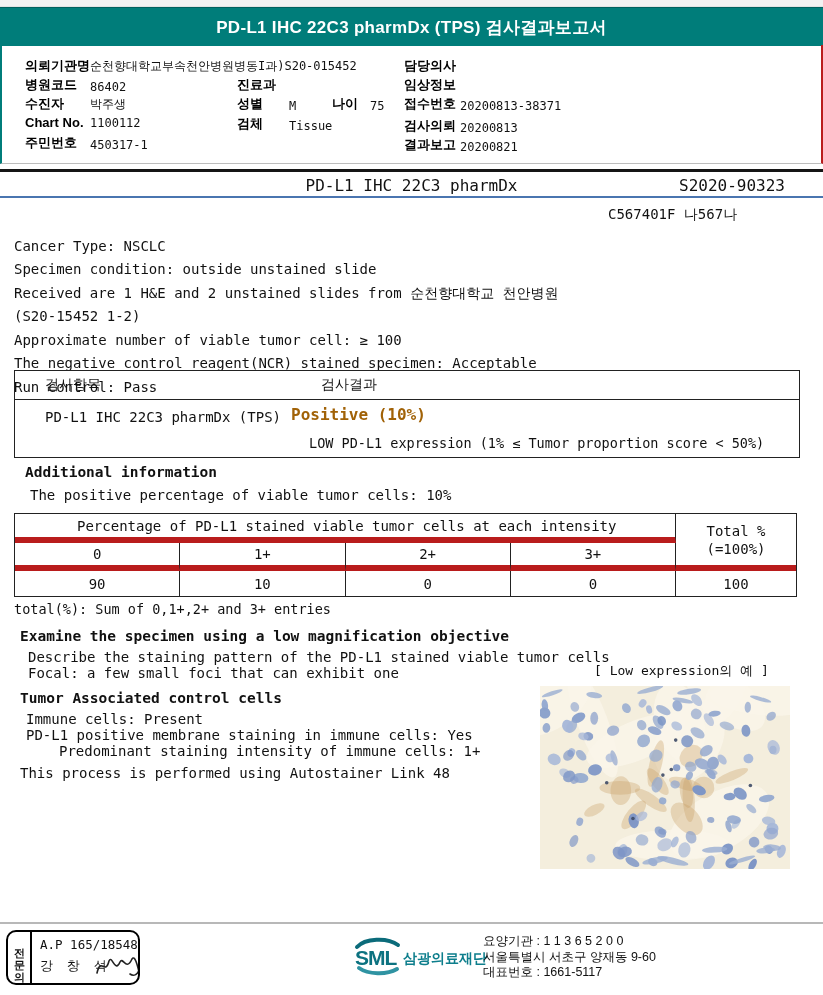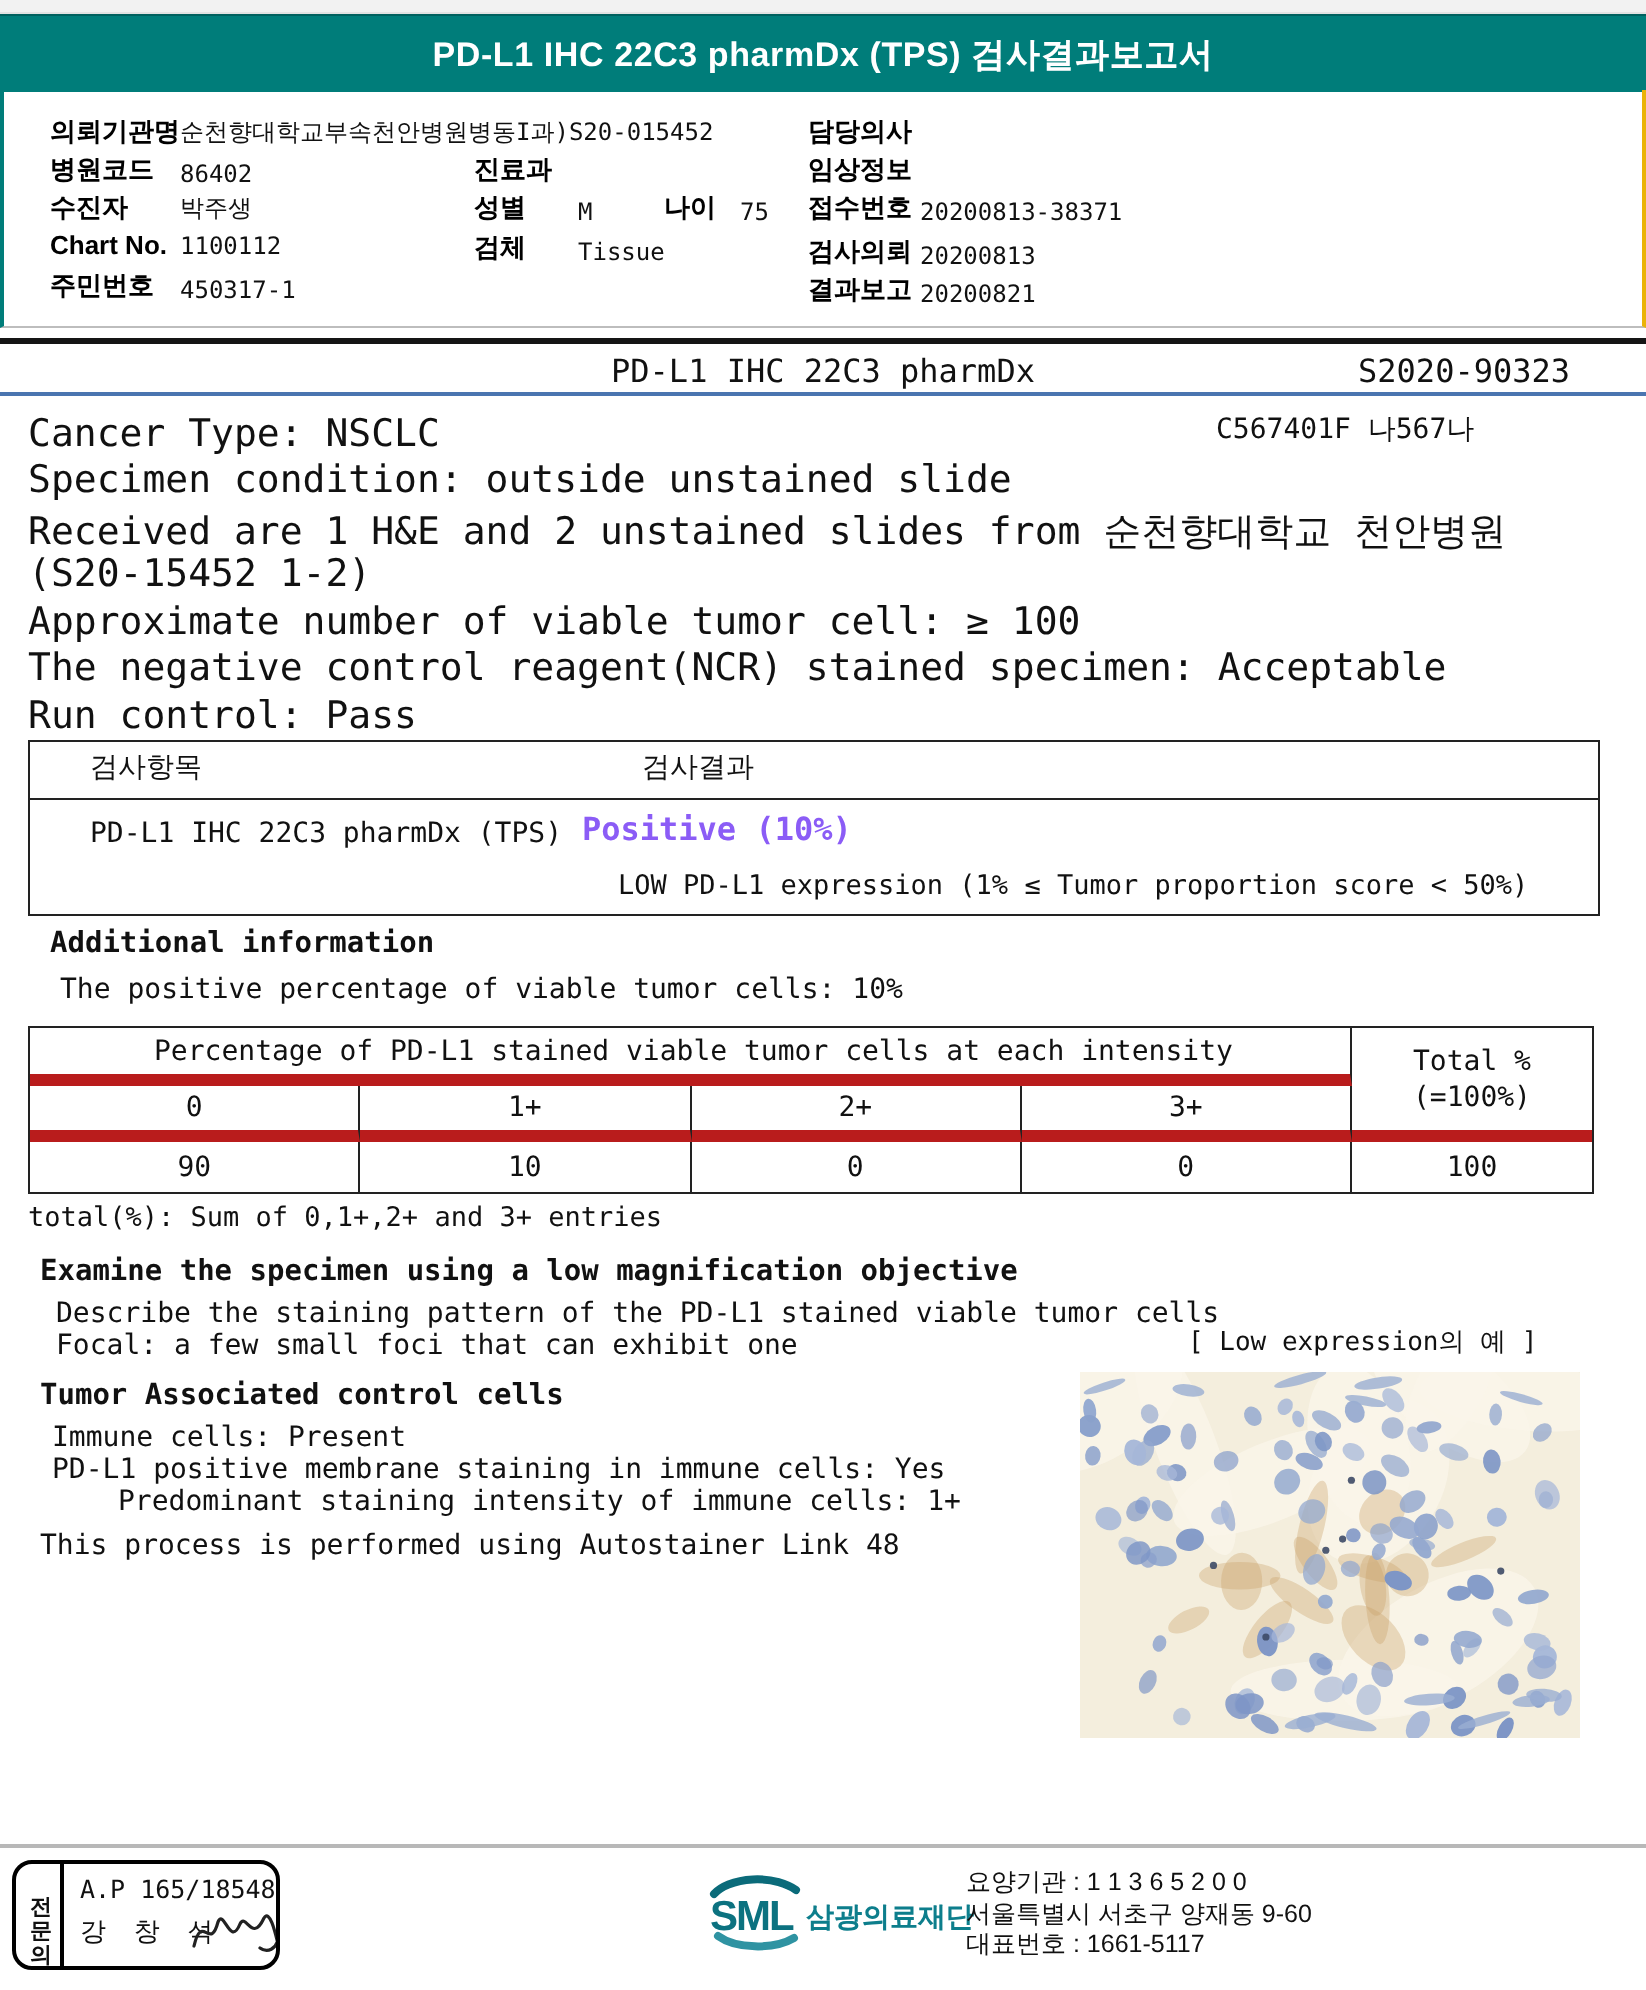--- a/index.html
+++ b/index.html
@@ -10,41 +10,41 @@
   }
   
   .top-strip { position:absolute; top:0; left:0; right:0; height:6px; background:#f2f2f2; border-bottom:1px solid #e3e3e3; }
   .banner {
     position:absolute; top:7px; left:0; right:0; height:38px; background:#007d7a;
     display:flex; align-items:center; justify-content:center; border-top:1px solid #00615f;
   }
   .banner-title { color:#ffffff; font:bold 17px "Liberation Sans", sans-serif; letter-spacing:.3px; }
   .info-box {
     position:absolute; top:45px; left:0; right:0; height:118px;
-    border-left:2px solid #007d7a; border-right:2px solid #eab308; border-bottom:1px solid #bdbdbd;text-decoration:underline;
+    border-left:2px solid #007d7a; border-right:2px solid #b91c1c; border-bottom:1px solid #bdbdbd;text-decoration:underline;
   }
   .field { position:absolute; white-space:nowrap; font-size:12px; }
   .flabel { display:inline-block; font:bold 13px "Liberation Sans", sans-serif; color:#000; vertical-align:bottom; }
   .fvalue { font-family:"DejaVu Sans Mono", monospace; font-size:12px; color:#111; }
   .lw65 { width:65px; } .lw52 { width:52px; } .lw38 { width:38px; } .lw56 { width:56px; }
   .sep-black { position:absolute; top:169px; left:0; right:0; height:3px; background:#151515; }
   
   .report-title { position:absolute; top:176px; left:0; right:0; text-align:center; font-size:16px; }
   .specimen-no { position:absolute; top:176px; right:38px; font-size:16px; }
   .title-underline { position:absolute; top:196px; left:0; right:0; height:2px; background:#4a75b0; }
-  .bodyline { position:absolute; left:14px; font-size:19px; white-space:pre; }
+  .bodyline { position:absolute; left:14px; font-size:14px; white-space:pre;margin-top:32px; }
   .block-code { position:absolute; left:608px; top:206px; font-size:14px; }
   
   .rtable { position:absolute; left:14px; top:370px; width:786px; height:88px; border:1px solid #222; box-sizing:border-box; }
   .rtable .hrow { display:flex; height:28px; border-bottom:1px solid #222; font-size:14px; }
   .rtable .hcell1 { width:270px; padding-left:30px; line-height:27px; }
   .rtable .hcell2 { flex:1; padding-left:6px; line-height:27px; }
   .rtable .brow { position:relative; height:57px; }
   .r-item { position:absolute; left:30px; top:9px; font-size:14px; }
-  .r-result { position:absolute; left:276px; top:5px; font-size:16px; font-weight:bold; color:#8b5cf6; }
+  .r-result { position:absolute; left:276px; top:5px; font-size:16px; font-weight:bold; color:#a16207; }
   .r-note { position:absolute; left:294px; top:35px; font-size:13.5px; white-space:nowrap; }
   
   .add-head { position:absolute; left:25px; top:464px; font-size:14.5px; font-weight:bold; }
   .add-line { position:absolute; left:30px; top:487px; font-size:14px; }
   
   .itable {
     position:absolute; left:14px; top:513px; width:783px; height:84px; box-sizing:border-box;
     display:grid; grid-template-columns:1fr 1fr 1fr 1fr 120px; grid-template-rows:29px 28px 25px;
     border:1px solid #222; font-size:14px;
   }

